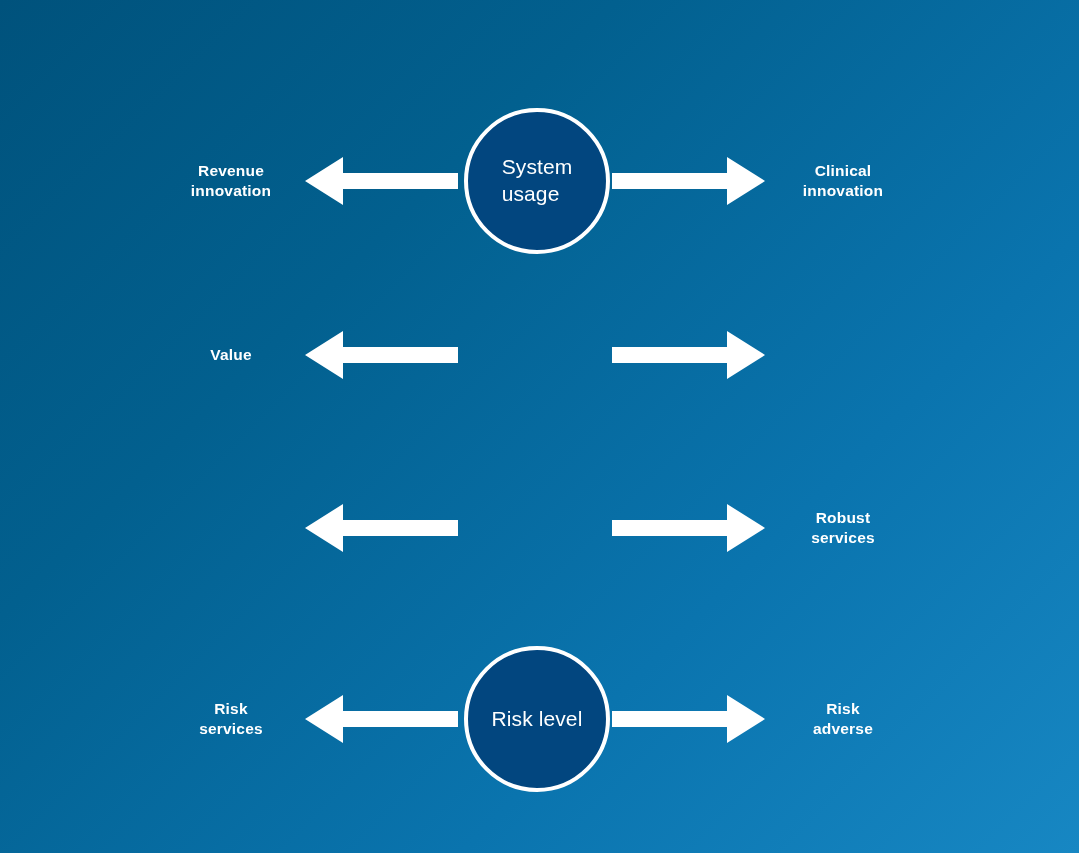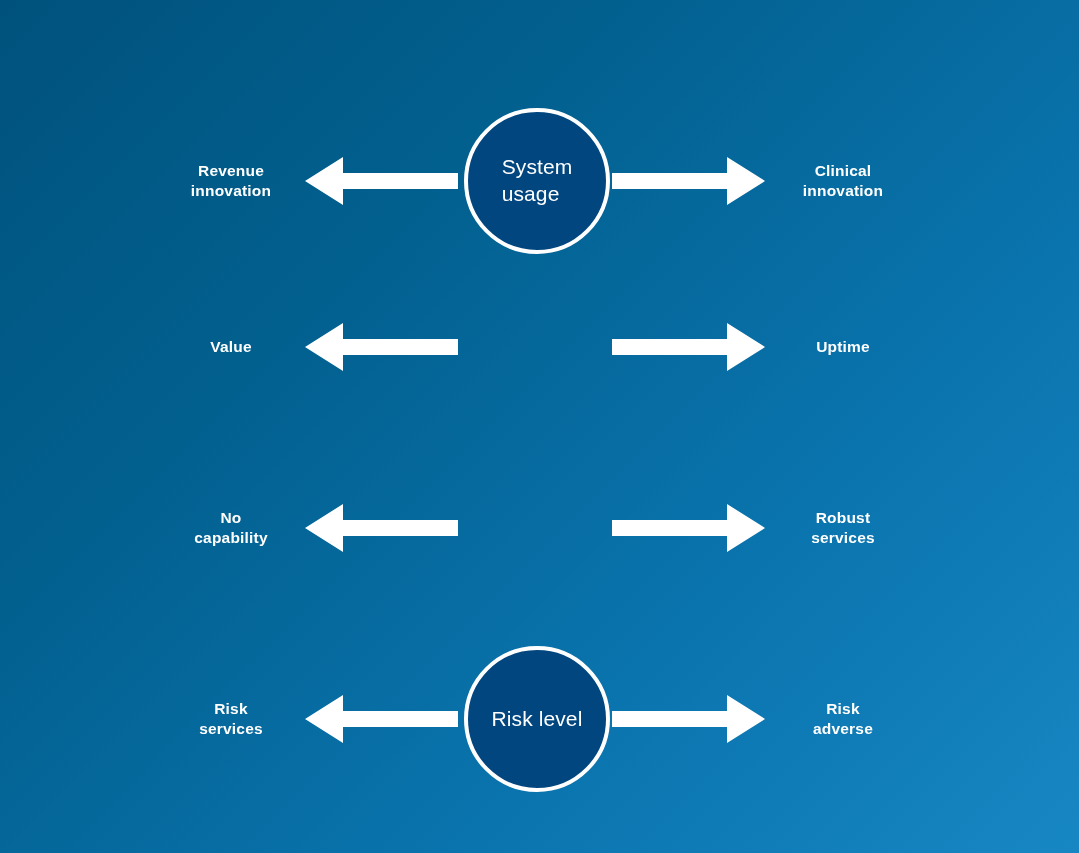--- a/index.html
+++ b/index.html
@@ -114,43 +114,36 @@
         <span class="lbl-line">Clinical</span>
         <span class="lbl-line">innovation</span>
       </div>
       <div class="circle">
         <div class="circle-text">
           <span class="c-line">System</span>
           <span class="c-line">usage</span>
         </div>
       </div>
     </div>
-    <div class="row" style="top: 257px;">
+    <div class="row" style="top: 265px;">
       <div class="side-label left">
         <span class="lbl-line">Value</span>
       </div>
       <div class="arrow left">
         <svg width="153" height="48" viewBox="0 0 153 48">
           <path d="M 0 24 L 38 0 L 38 16 L 153 16 L 153 32 L 38 32 L 38 48 Z" fill="#FFFFFF"></path>
         </svg>
       </div>
       <div class="arrow right">
         <svg width="153" height="48" viewBox="0 0 153 48">
           <path d="M 153 24 L 115 0 L 115 16 L 0 16 L 0 32 L 115 32 L 115 48 Z" fill="#FFFFFF"></path>
         </svg>
       </div>
-      <div class="side-label right">
-        <span class="lbl-line">Uptime</span>
-      </div>
     </div>
     <div class="row" style="top: 438px;">
-      <div class="side-label left">
-        <span class="lbl-line">No</span>
-        <span class="lbl-line">capability</span>
-      </div>
       <div class="arrow left">
         <svg width="153" height="48" viewBox="0 0 153 48">
           <path d="M 0 24 L 38 0 L 38 16 L 153 16 L 153 32 L 38 32 L 38 48 Z" fill="#FFFFFF"></path>
         </svg>
       </div>
       <div class="arrow right">
         <svg width="153" height="48" viewBox="0 0 153 48">
           <path d="M 153 24 L 115 0 L 115 16 L 0 16 L 0 32 L 115 32 L 115 48 Z" fill="#FFFFFF"></path>
         </svg>
       </div>

